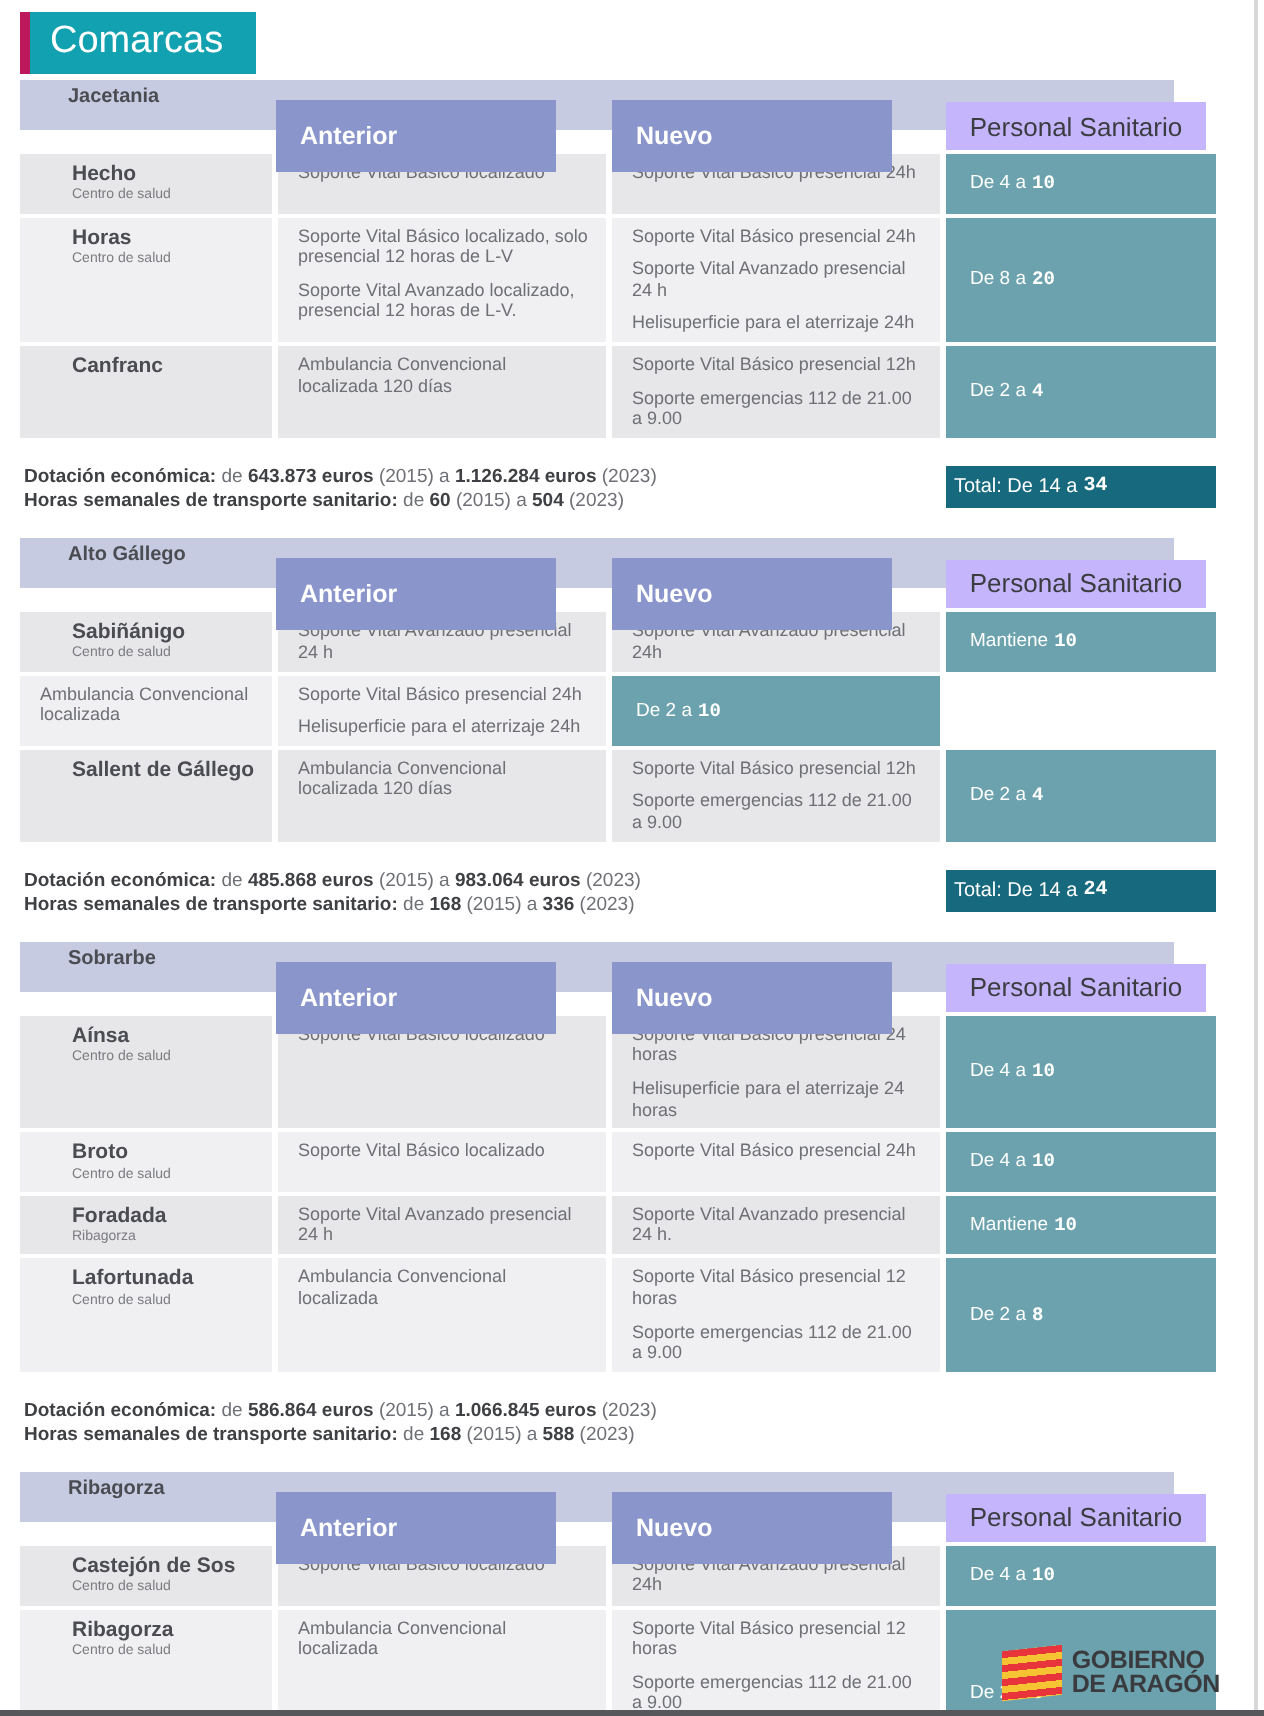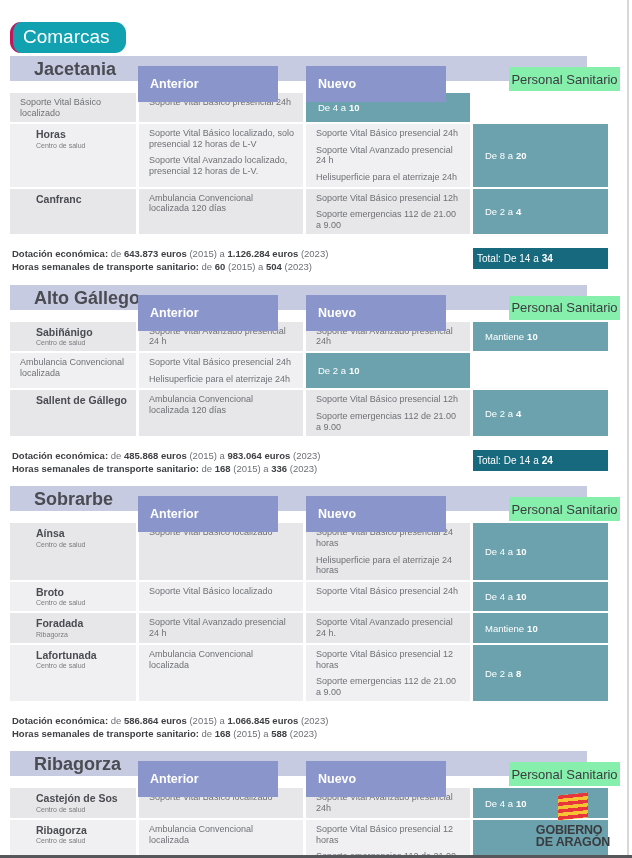--- a/index.html
+++ b/index.html
@@ -2,55 +2,55 @@
 <html><head>
 <meta charset="utf-8">
 <style>
   * { margin:0; padding:0; box-sizing:border-box; }
   html,body { background:#ffffff; }
   body { font-family:"Liberation Sans", sans-serif; }
   .page { position:relative; width:632px; height:858px; background:#fff; overflow:hidden; }
   .right-edge { position:absolute; top:0; right:3px; width:2px; height:100%; background:#d8d8d8; }
   .bottom-bar { position:absolute; bottom:0; left:0; width:100%; height:3px; background:#56575a; }
 
-  .title-box { display:inline-block; margin:22px 0 3px 10px; background:#12a1b0;
-    border-left:3px solid #be185d; color:#fff; font-size:19px; padding:4px 16px 5px 10px;border-radius:11px; }
+  .title-box { display:inline-block; margin:6px 0 3px 10px; background:#12a1b0;
+    border-left:5px solid #be185d; color:#fff; font-size:19px; padding:4px 16px 5px 10px; }
 
   .section { position:relative; width:598px; margin-left:10px; margin-bottom:11px; }
 
   .sec-head { position:relative; height:35px; margin-bottom:2px; }
   .band { position:absolute; left:0; top:0; width:577px; height:25px; background:#c7cbe2; }
-  .comarca { position:absolute; left:24px; top:3px; font-size:18px; font-weight:bold; color:#4a4c52; }
+  .comarca { position:absolute; left:24px; top:3px; font-size:10px; font-weight:bold; color:#4a4c52; }
   .colhead { position:absolute; top:10px; width:140px; height:36px; background:#8a95cb; color:#fff;
     font-weight:bold; font-size:12.5px; display:flex; align-items:center; padding-left:12px; }
   .colhead.ant { left:128px; } .colhead.nue { left:296px; }
-  .pshead { position:absolute; left:463px; top:11px; width:111px; height:24px; background:#86efac;
-    color:#3b3c40; font-size:13px; display:flex; align-items:center; justify-content:center;margin-left:36px; }
+  .pshead { position:absolute; left:463px; top:11px; width:130px; height:24px; background:#c4b5fd;
+    color:#3b3c40; font-size:13px; display:flex; align-items:center; justify-content:center; }
 
   .row { display:grid; grid-template-columns:126px 164px 164px 135px; column-gap:3px;
     margin-bottom:2px; min-height:22px; }
   .cell { padding:4px 8px 4px 10px; font-size:9px; line-height:1.18; color:#6e7075; }
   .row:nth-child(odd)  .cell:not(.badge-cell) { background:#e7e7e9; }
   .row:nth-child(even) .cell:not(.badge-cell) { background:#f0f0f2; }
   .name-cell { padding-left:26px; }
   .town { font-size:10.5px; font-weight:bold; color:#4a4c52; }
   .sub { font-size:7px; color:#7b7c80; margin-top:1px; }
   .svc + .svc { margin-top:6px; }
   .badge-cell { background:#6ba2ad; color:#fff; display:flex; align-items:center;
     padding-left:12px; font-size:9.5px; }
-  .bnum { margin-left:3px; font-weight:bold; }
+  .bnum { margin-left:3px; font-weight:bold;font-family:Liberation Mono, monospace; }
 
   .sec-foot { display:flex; justify-content:space-between; align-items:flex-start; margin-top:14px; }
   .notes { flex:1; padding-left:2px; }
   .note { font-size:9.5px; color:#6e7075; line-height:1.32; }
   .note b { color:#3f4043; }
   .total-badge { width:135px; height:21px; background:#17697d; color:#fff; font-size:10px;
     display:flex; align-items:center; padding-left:4px; flex:0 0 135px; }
 
-  .logo { position:absolute; right:22px; bottom:9px; display:flex; align-items:center; gap:5px;flex-direction:column; }
+  .logo { position:absolute; right:22px; bottom:9px; display:flex; gap:5px; }
   .flag { width:30px; height:25px; transform:skewY(-6deg);
     background:repeating-linear-gradient(180deg,#e8343b 0 3.5px,#f6c433 3.5px 7px); }
   .logo-text { font-size:12.5px; font-weight:800; color:#3a3b3e; line-height:1.02; letter-spacing:-0.2px; }
 </style>
 </head>
 <body>
 
 <div class="page">
   <div class="title-box">Comarcas</div>
 
@@ -58,20 +58,24 @@
   <div class="section">
     <div class="sec-head">
       <div class="band"></div>
       <div class="comarca">Jacetania</div>
       <div class="colhead ant">Anterior</div>
       <div class="colhead nue">Nuevo</div>
       <div class="pshead">Personal Sanitario</div>
     </div>
     <div>
       <div class="row">
+        <div class="cell name-cell">
+          <div class="town">Hecho</div>
+          <div class="sub">Centro de salud</div>
+        </div>
         <div class="cell">
           <div class="svc">Soporte Vital Básico localizado</div>
         </div>
         <div class="cell">
           <div class="svc">Soporte Vital Básico presencial 24h</div>
         </div>
         <div class="cell badge-cell">
           <span>De 4 a</span>
             <b class="bnum">10</b>
         </div>

